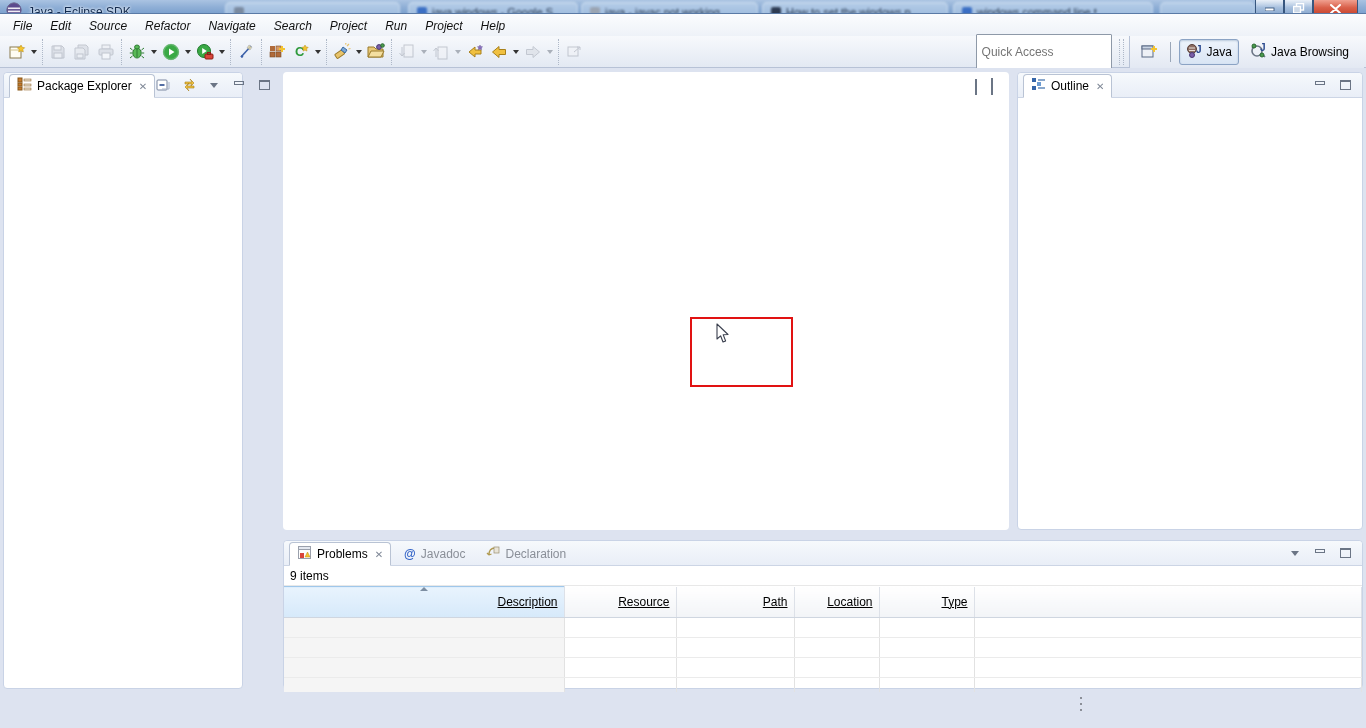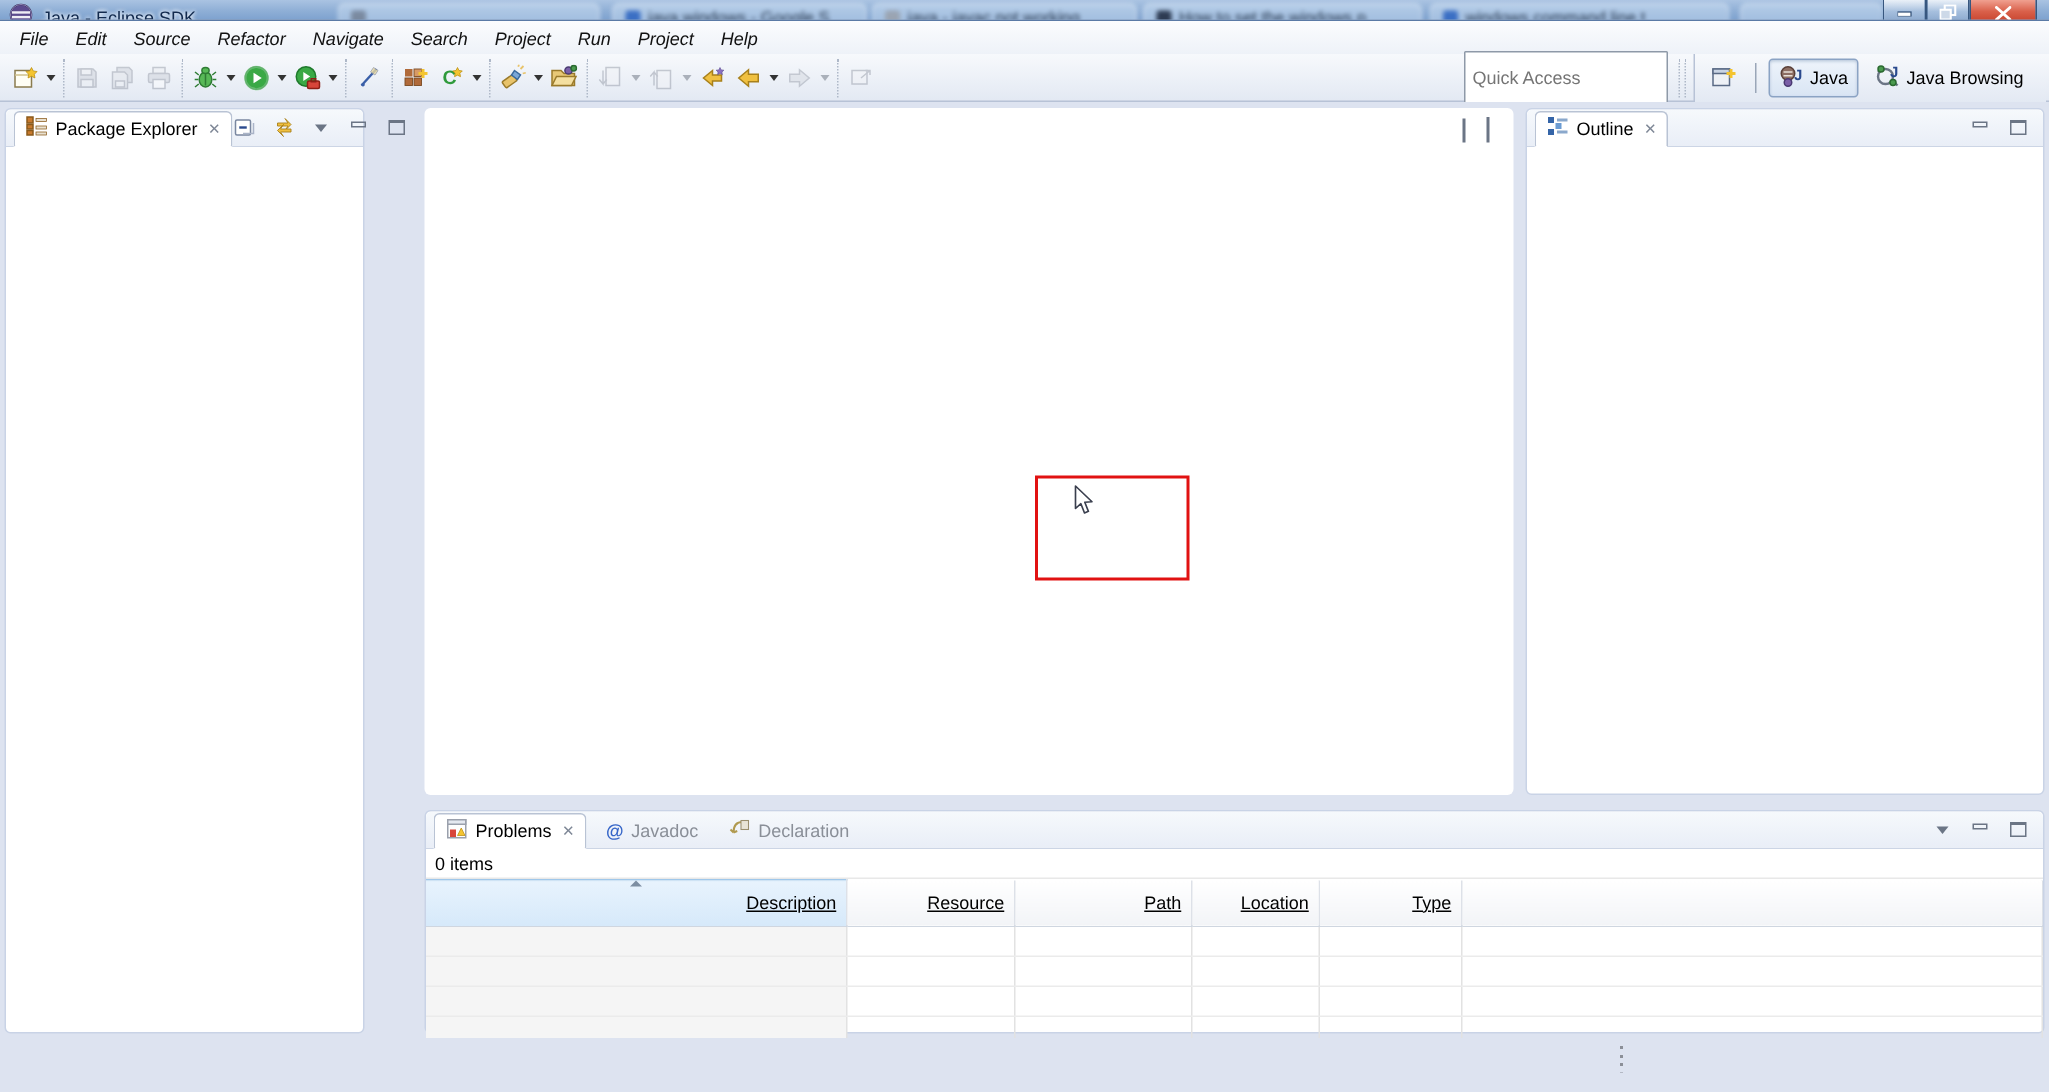--- a/index.html
+++ b/index.html
@@ -489,21 +489,21 @@
           </span>
         <span class="ic">
             <span class="min-glyph"></span>
           </span>
         <span class="ic">
             <span class="max-glyph"></span>
           </span>
       </div>
     </div>
 
-    <div class="items-count">0 items</div>
+    <div class="items-count">9 items</div>
 
     <table class="problems">
       <colgroup>
         <col style="width:280px">
           <col style="width:112px">
           <col style="width:118px">
           <col style="width:85px">
           <col style="width:95px">
           <col>
       </colgroup>

